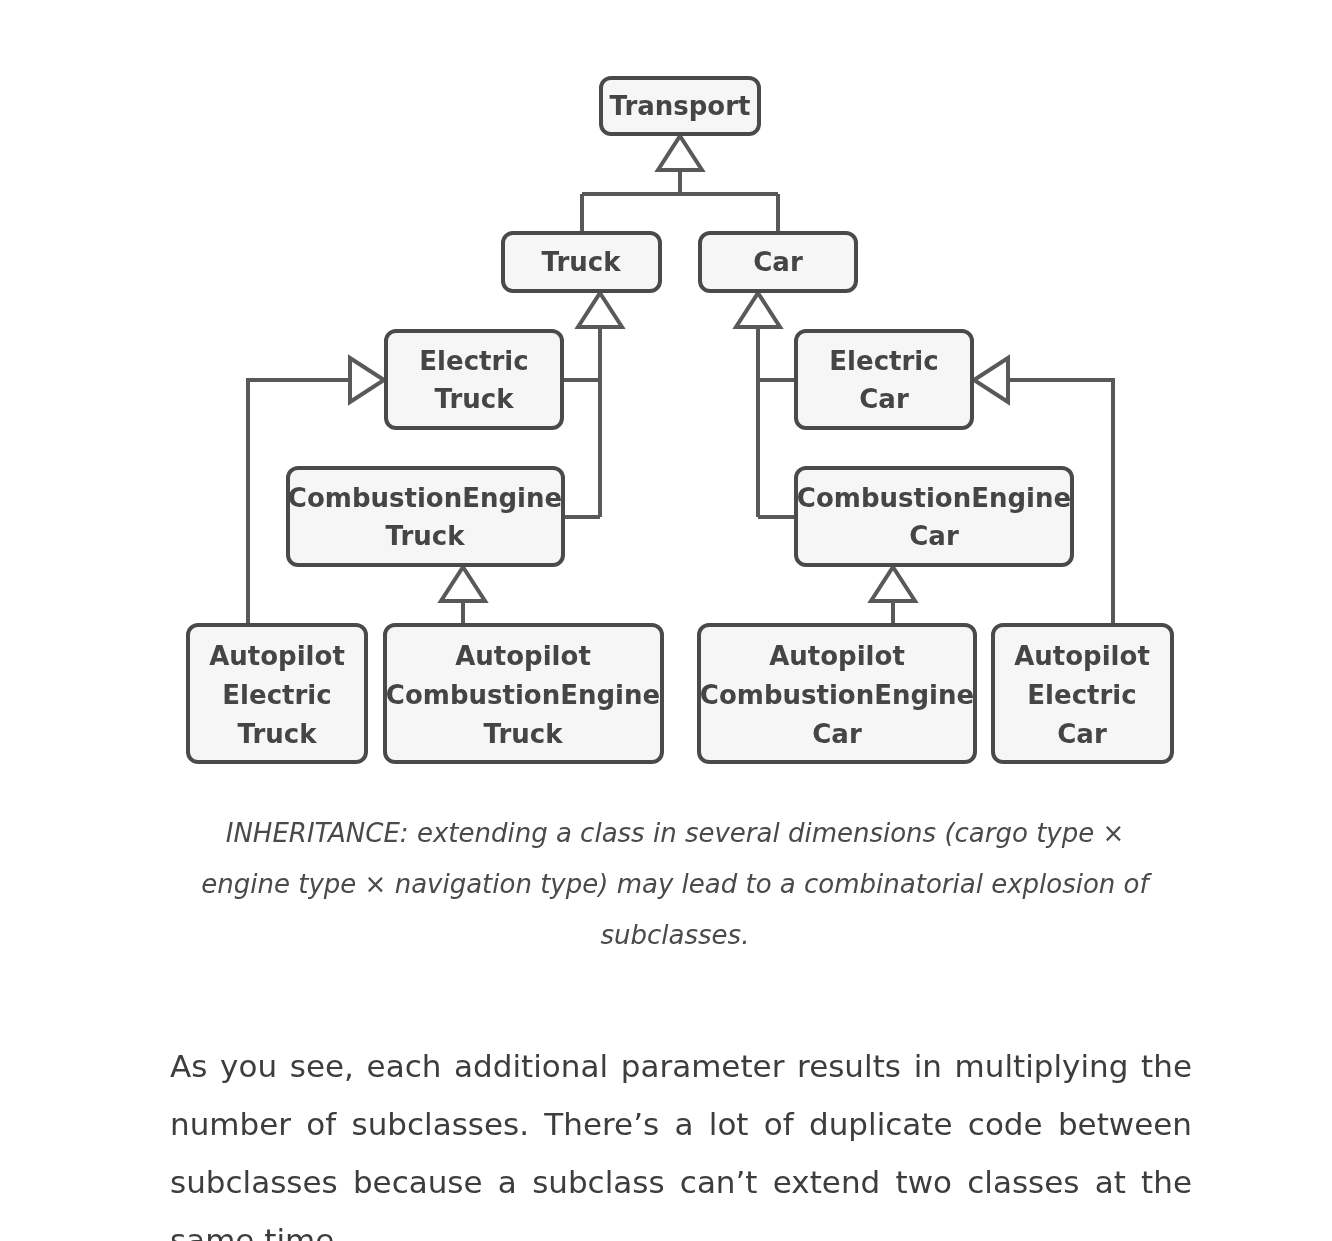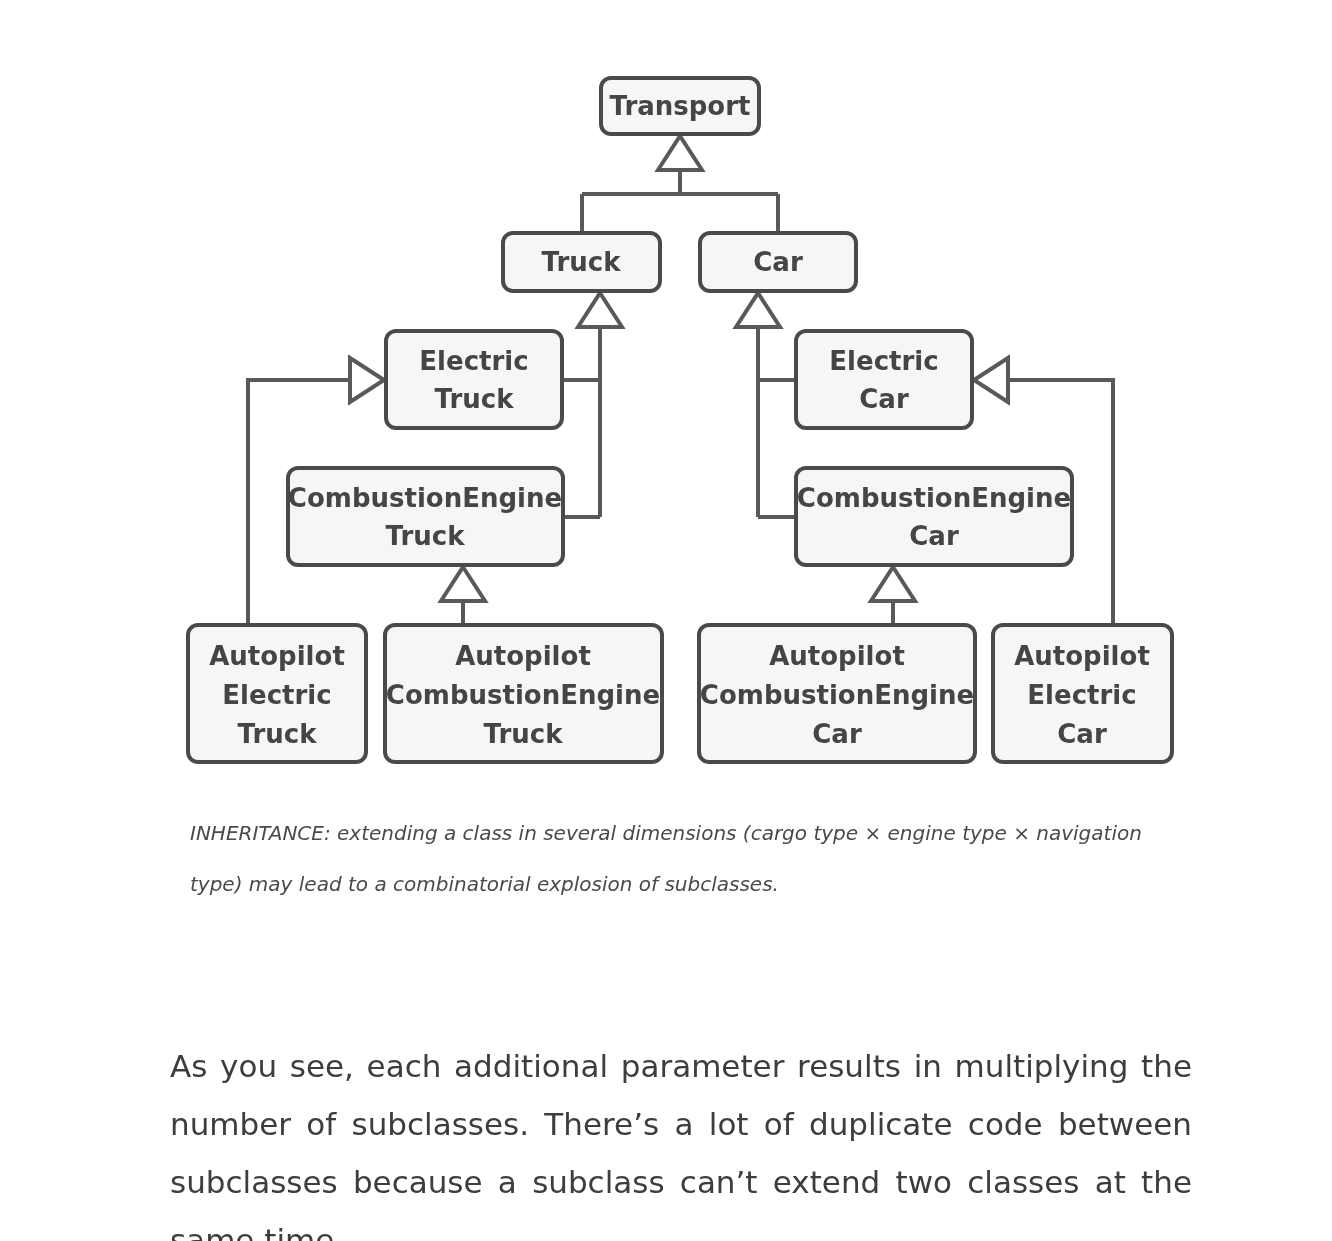--- a/index.html
+++ b/index.html
@@ -52,23 +52,24 @@
     fill: #ffffff;
     stroke: #595959;
     stroke-width: 4;
     stroke-linejoin: miter;
   }
   .caption {
     position: absolute;
     left: 190px;
     top: 808px;
     width: 970px;
+    text-align: center;
     font-family: "DejaVu Sans", "Liberation Sans", sans-serif;
     font-style: italic;
-    font-size: 20px;
+    font-size: 26px;
     line-height: 51px;
     color: #4a4a4a;
   }
   .body-text {
     position: absolute;
     left: 170px;
     top: 1006px;
     width: 1022px;
     text-align: justify;
     text-align-last: left;

